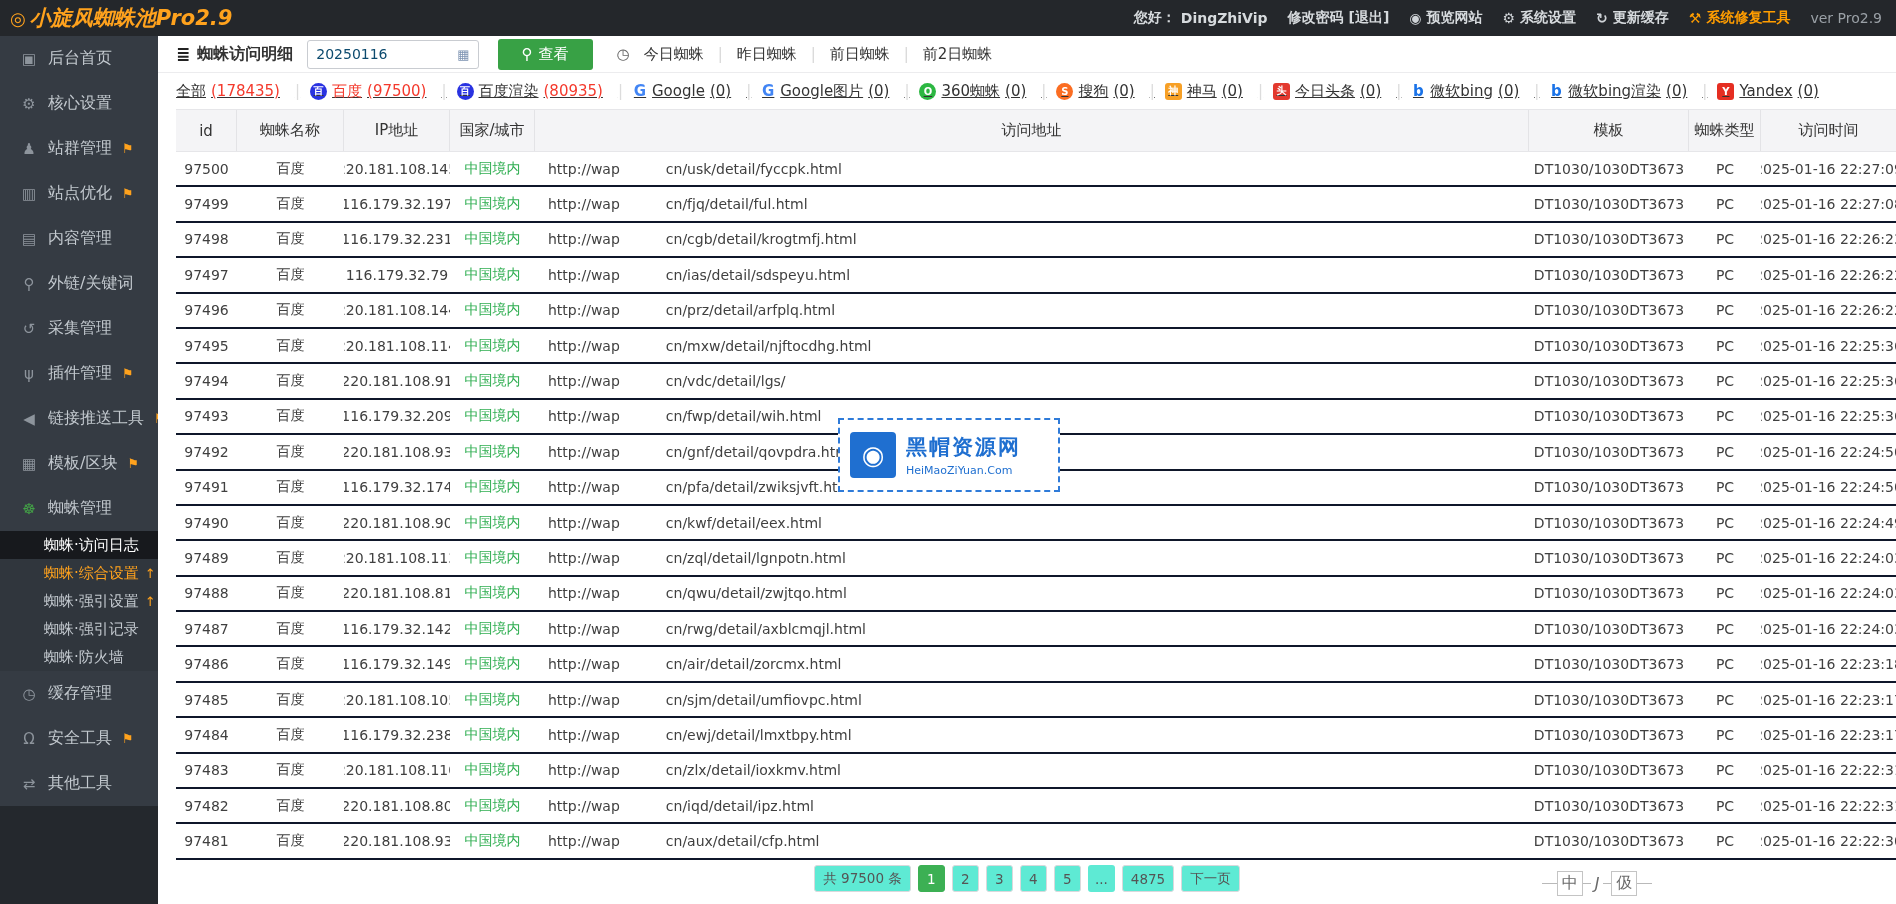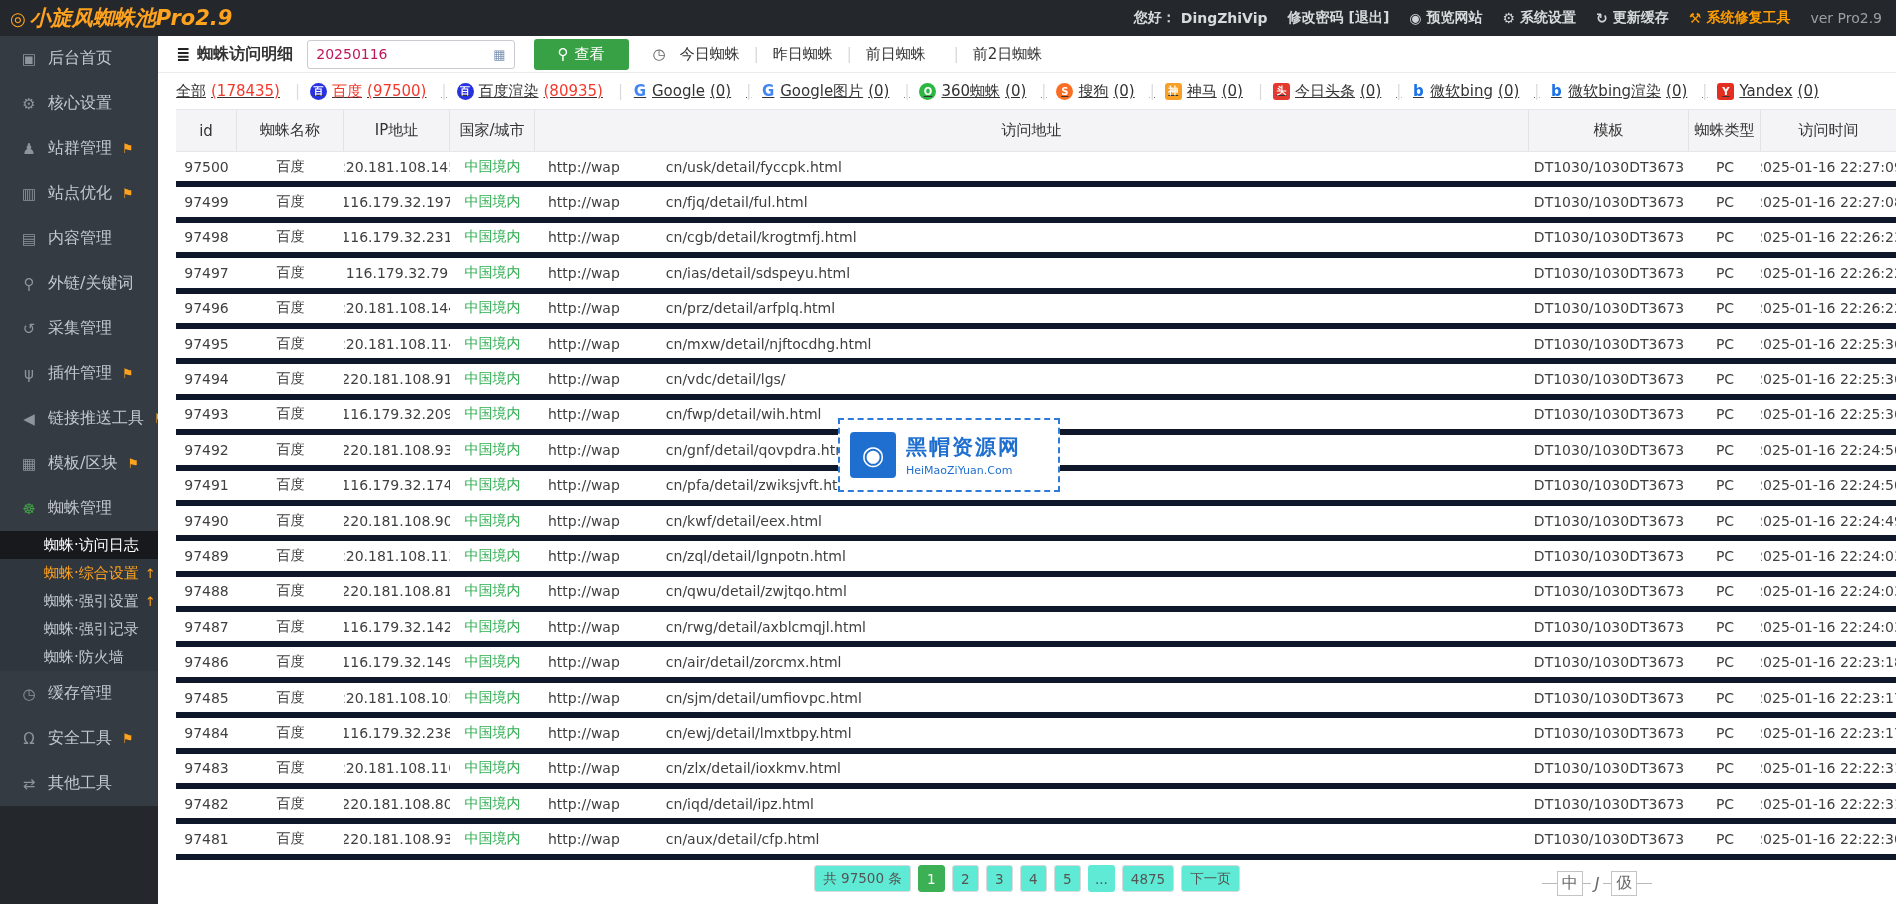--- a/index.html
+++ b/index.html
@@ -34,22 +34,22 @@
   .sub-item .up { color:#ffa21d; font-size:13px; }
   .sidebar-fill { flex:1; background:#24282d; }
 
   .main { flex:1; position:relative; background:#fff; overflow:hidden; }
 
   
   .toolbar { height:37px; display:flex; align-items:center; padding-left:18px;
     border-bottom:1px solid #ececee; font-size:15px; color:#333; }
   .tb-title { display:flex; align-items:center; gap:7px; font-weight:bold; font-size:16px; }
   .tb-title .ico { font-size:17px; color:#222; }
-  .date-input { margin-left:14px; width:208px; height:29px; border:1px solid #c9ccd1;
-    border-radius:3px; padding:0 26px 0 8px; font-size:14px; color:#be185d;
+  .date-input { margin-left:14px; width:172px; height:29px; border:1px solid #c9ccd1;
+    border-radius:3px; padding:0 26px 0 8px; font-size:14px; color:#0c4a6e;
     font-family:"DejaVu Sans","Liberation Sans",sans-serif; }
   .cal-ico { margin-left:-22px; color:#7d93b2; font-size:13px; cursor:pointer; }
   .view-btn { margin-left:28px; width:95px; height:31px; background:#38a145; color:#fff;
     border:none; border-radius:3px; font-size:15px; cursor:pointer;
     display:flex; align-items:center; justify-content:center; gap:6px;
     font-family:"DejaVu Sans","Liberation Sans",sans-serif; }
   .quick { display:flex; align-items:center; gap:14px; margin-left:24px; }
   .quick .clock { color:#666; font-size:15px; }
   .quick a { color:#333; text-decoration:none; cursor:pointer; }
   .quick .sep { color:#d8d8d8; }
@@ -67,21 +67,21 @@
   .red { color:#f4392c !important; }
 
   
   .grid { display:grid; grid-template-columns:61px 107px 106px 85px 994px 160px 72px 135px; }
   .thead { margin-left:18px; height:43px; background:#f4f4f6;
     border-top:1px solid #e6e6e9; border-bottom:1px solid #e6e6e9; }
   .th { display:flex; align-items:center; justify-content:center; font-size:15px;
     color:#333; border-right:1px solid #e3e3e6; }
   .th:last-child { border-right:none; }
   .rows { margin-left:18px; }
-  .row { height:35.4px; border-bottom:6px solid #0f172a; font-size:14px; color:#404040; }
+  .row { height:35.4px; border-bottom:2px solid #0f172a; font-size:14px; color:#404040; }
   .td { display:flex; align-items:center; justify-content:center; white-space:nowrap; overflow:hidden; }
   .td.url { justify-content:flex-start; padding-left:13px; }
   .td .gap { display:inline-block; width:46px; }
   .green { color:#2fae51; }
 
   
   .pager { height:44px; display:flex; align-items:center; justify-content:center;
     gap:7px; font-size:13.5px; color:#555; padding-bottom:6px; }
   .pg { min-width:27px; height:27px; padding:0 8px; border:1px solid #d9d9dc;
     border-radius:3px; display:flex; align-items:center; justify-content:center;
@@ -286,21 +286,21 @@
             <a>今日蜘蛛</a>
             <span class="sep">|</span>
           </span>
 
           <span style="display:flex;align-items:center;gap:14px;">
 
             <a>昨日蜘蛛</a>
             <span class="sep">|</span>
           </span>
 
-          <span style="display:flex;align-items:center;gap:28px;">
+          <span style="display:flex;align-items:center;gap:14px;">
 
             <a>前日蜘蛛</a>
             <span class="sep">|</span>
           </span>
 
           <span style="display:flex;align-items:center;gap:14px;">
 
             <a>前2日蜘蛛</a>
             <span class="sep" style="visibility: hidden;">|</span>
           </span>

